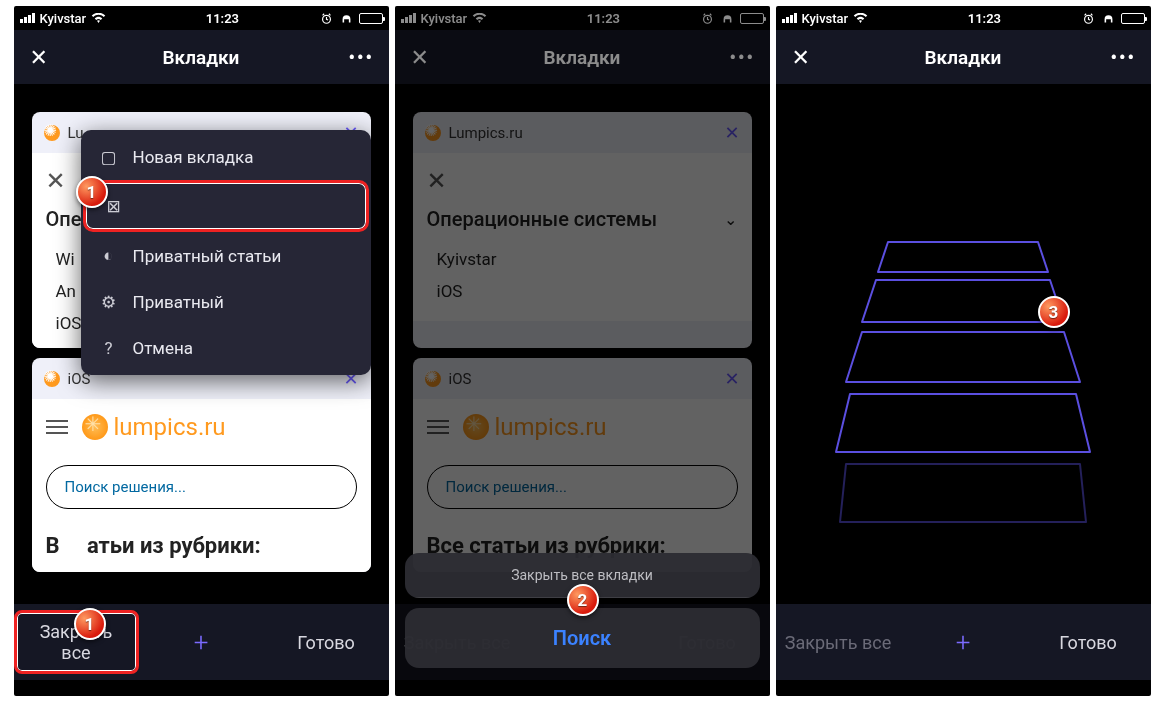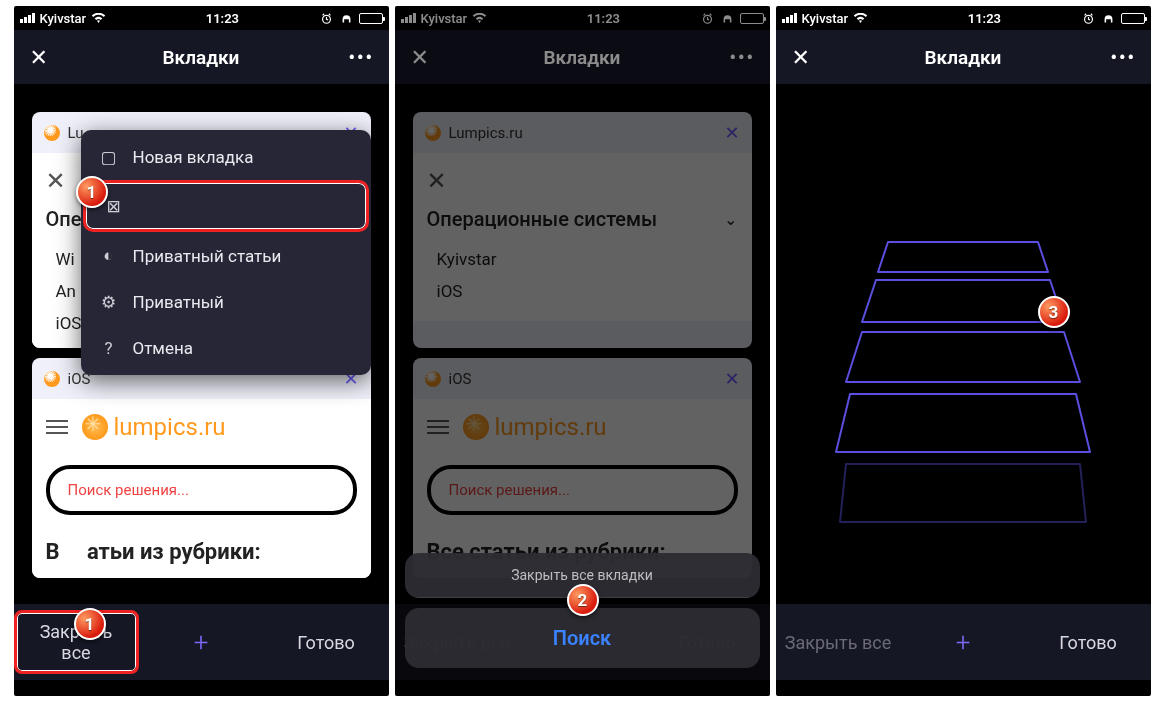--- a/index.html
+++ b/index.html
@@ -77,21 +77,21 @@
   .tab-body .section-title { font-size:20px; font-weight:500; margin:12px 0; display:flex; justify-content:space-between; align-items:center;}
   .tab-body .section-title .chev{font-size:16px;}
   .tab-body .item { padding:6px 0 6px 10px; font-size:17px;}
   .tab2 .tab-body { padding:0;}
   .logo-row { display:flex; align-items:center; padding:14px; gap:14px;}
   .ham { display:flex; flex-direction:column; gap:4px;}
   .ham span{width:22px;height:2px;background:#555;}
   .logo-text { color:#ff9a1f; font-size:24px; font-weight:400; display:flex; align-items:center; gap:6px;}
   .logo-text .orange{width:26px;height:26px;border-radius:50%;background:radial-gradient(circle,#ffbd55,#ff8a00);position:relative;}
   .logo-text .orange::after{content:'✳';position:absolute;left:3px;top:-2px;color:#ffe0a8;font-size:20px;}
-  .search-pill { margin:10px 14px 18px; border:4px solid #000000; border-radius:24px; padding:12px 18px; color:#ef4444; font-size:15px;}
+  .search-pill { margin:10px 14px 18px; border:1px solid #000000; border-radius:24px; padding:12px 18px; color:#0369a1; font-size:15px;}
   .rubric { font-size:22px; padding:6px 14px 14px;font-weight:bold;}
   
   .menu-pop {
     position:absolute; top:28px; right:18px; width:290px;
     background:#262636; border-radius:10px; z-index:5;
     box-shadow:0 6px 24px rgba(0,0,0,.6);
     padding:4px 0;
   }
   .menu-pop::before{
     content:''; position:absolute; top:-8px; right:12px; border:8px solid transparent; border-bottom-color:#262636;

